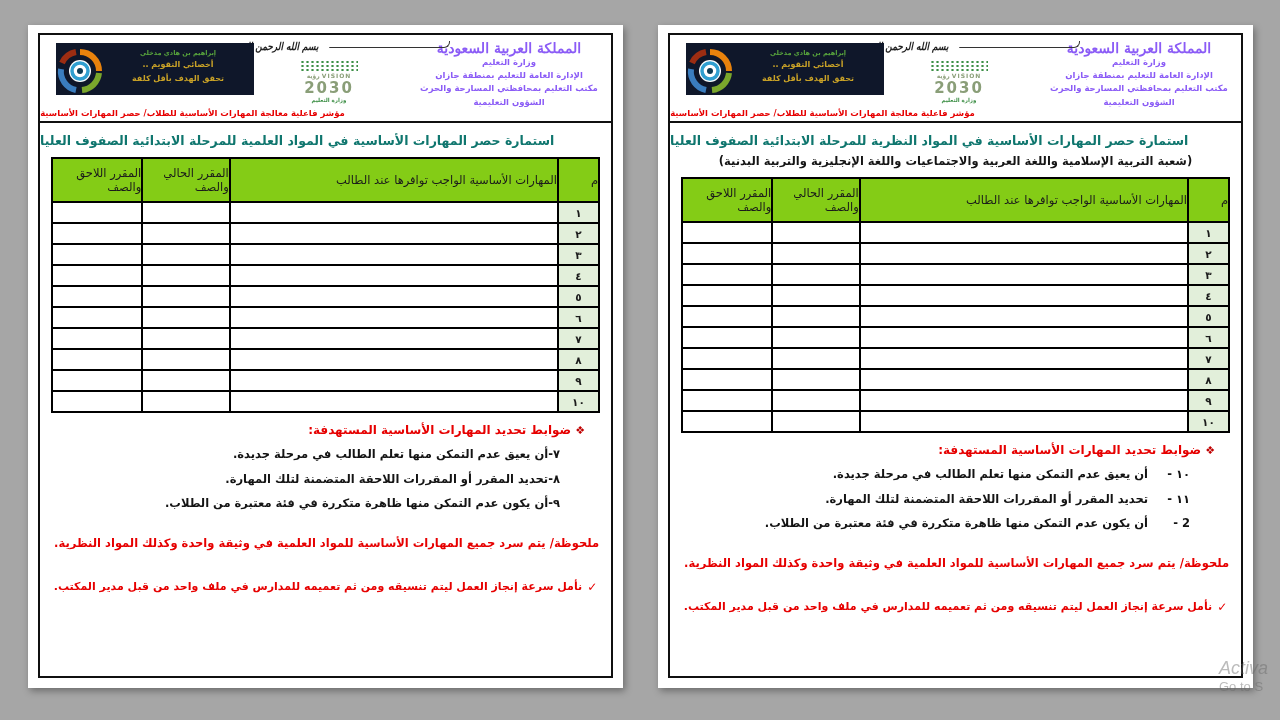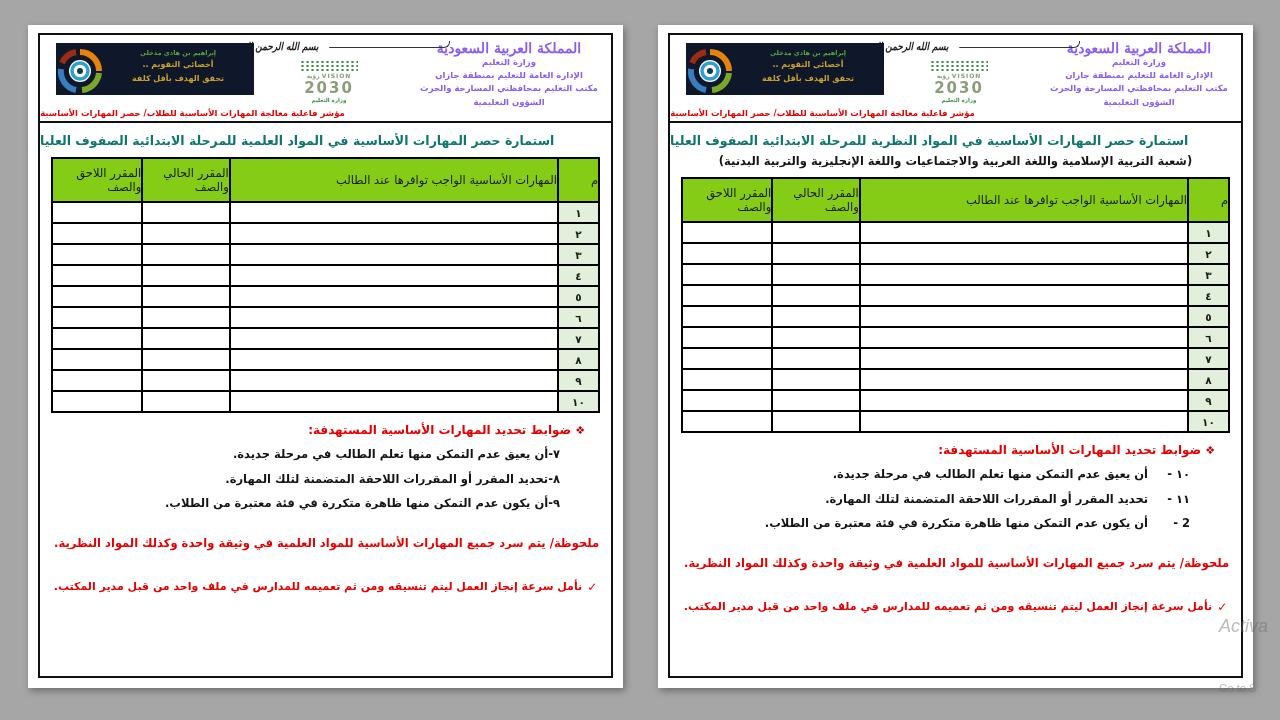--- a/index.html
+++ b/index.html
@@ -75,21 +75,21 @@
   .note { margin:20px 12px 0; color:#e60000; font-weight:bold; font-size:11.5px;
           text-align:right; direction:rtl; }
   .footer-note { margin-top:30px; display:flex; justify-content:center; gap:5px;
                  color:#e60000; font-weight:bold; font-size:11px; direction:rtl; }
   .check { font-size:12px; }
 
   
   .watermark { position:absolute; right:12px; bottom:26px; z-index:6; text-align:left;
                color:rgba(105,105,105,0.45); font-family:"Liberation Sans",sans-serif; pointer-events:none; }
   .wm1 { font-size:18px; line-height:1.1;font-style:italic; }
-  .wm2 { font-size:11px;margin-top:45px; }
+  .wm2 { font-size:13px; }
 </style>
 </head>
 <body>
 
 <div class="page p0">
   <div class="frame">
 
     <div class="hdr">
       <div class="ministry">
         <div class="kingdom">المملكة العربية السعودية</div>

